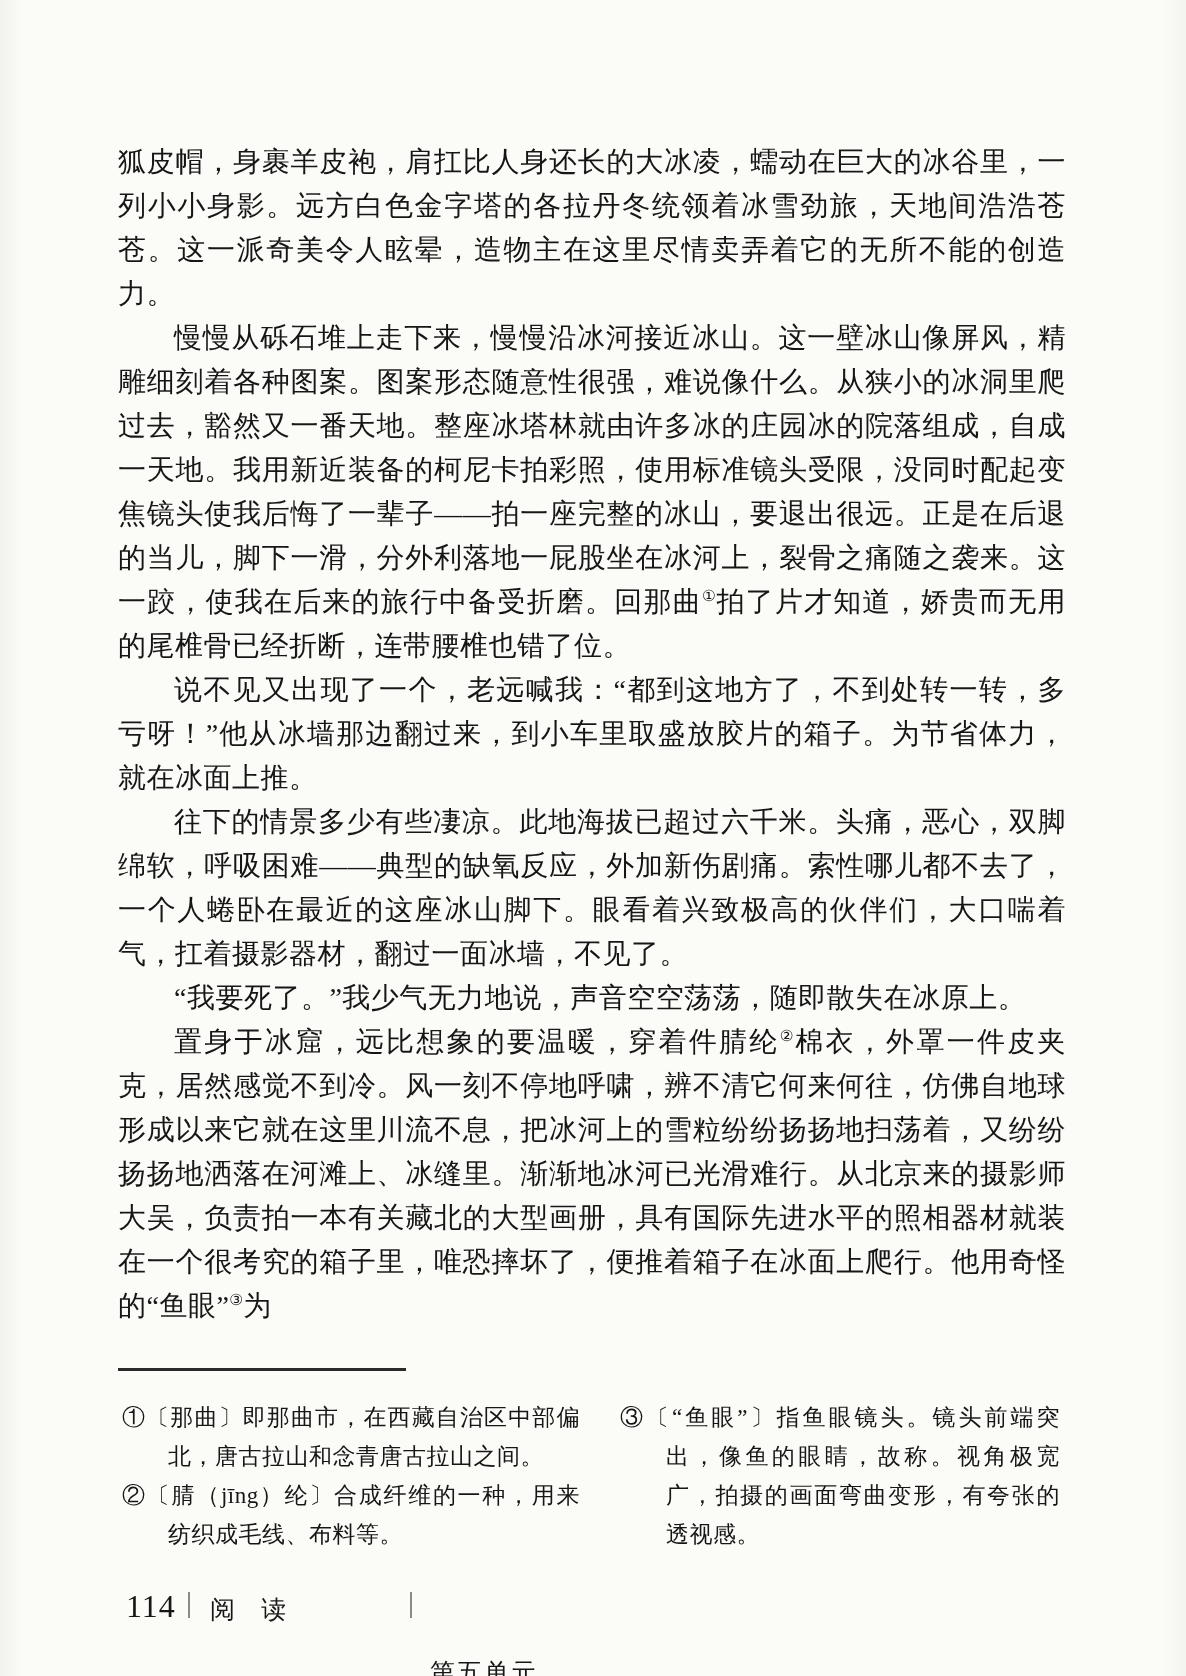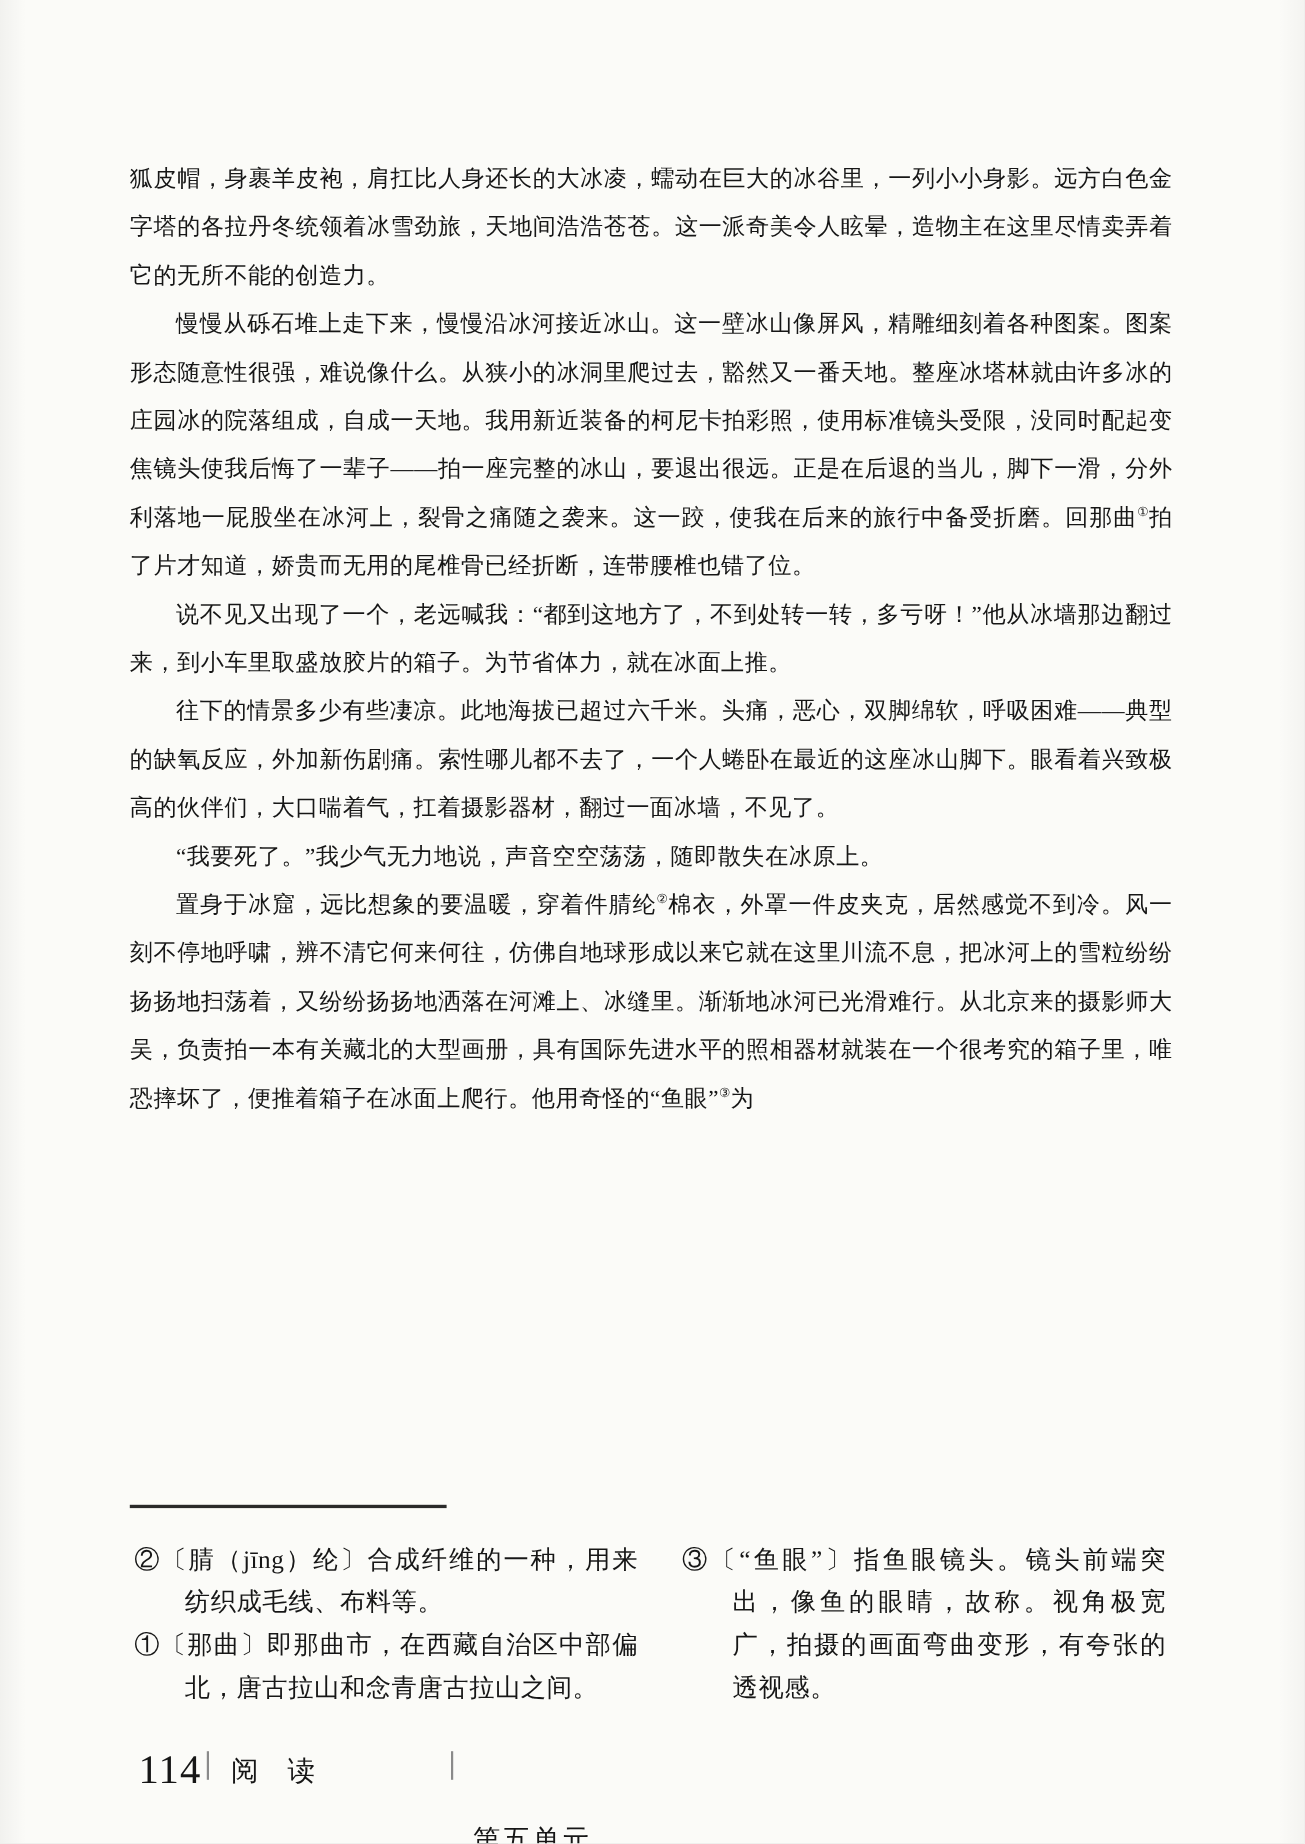--- a/index.html
+++ b/index.html
@@ -23,21 +23,21 @@
     position: absolute;
     inset: 0;
     background: linear-gradient(90deg, rgba(0,0,0,0.04) 0%, rgba(0,0,0,0) 2%, rgba(0,0,0,0) 98%, rgba(0,0,0,0.03) 100%);
     pointer-events: none;
   }
   .body-text {
     position: absolute;
     left: 118px;
     top: 140px;
     width: 948px;
-    font-size: 21px;
+    font-size: 28px;
     line-height: 44px;
     text-align: justify;
     letter-spacing: 0.5px;
   }
   .body-text p {
     margin: 0;
     text-indent: 2em;
   }
   .body-text p.no-indent {
     text-indent: 0;
@@ -79,21 +79,21 @@
     left: 118px;
     top: 1586px;
     width: 950px;
     height: 46px;
     font-size: 25px;
   }
   .f-num {
     position: absolute;
     left: 8px;
     top: 2px;
-    font-size: 37px;
+    font-size: 32px;
     letter-spacing: 1px;
   }
   .f-vbar {
     position: absolute;
     top: 6px;
     width: 2px;
     height: 26px;
     background: #8a8a8a;
   }
   .f-vbar1 { left: 70px; }
@@ -124,22 +124,22 @@
       <p>说不见又出现了一个，老远喊我：“都到这地方了，不到处转一转，多亏呀！”他从冰墙那边翻过来，到小车里取盛放胶片的箱子。为节省体力，就在冰面上推。</p>
       <p>往下的情景多少有些凄凉。此地海拔已超过六千米。头痛，恶心，双脚绵软，呼吸困难——典型的缺氧反应，外加新伤剧痛。索性哪儿都不去了，一个人蜷卧在最近的这座冰山脚下。眼看着兴致极高的伙伴们，大口喘着气，扛着摄影器材，翻过一面冰墙，不见了。</p>
       <p>“我要死了。”我少气无力地说，声音空空荡荡，随即散失在冰原上。</p>
       <p>置身于冰窟，远比想象的要温暖，穿着件腈纶<sup class="fn-ref">②</sup>棉衣，外罩一件皮夹克，居然感觉不到冷。风一刻不停地呼啸，辨不清它何来何往，仿佛自地球形成以来它就在这里川流不息，把冰河上的雪粒纷纷扬扬地扫荡着，又纷纷扬扬地洒落在河滩上、冰缝里。渐渐地冰河已光滑难行。从北京来的摄影师大吴，负责拍一本有关藏北的大型画册，具有国际先进水平的照相器材就装在一个很考究的箱子里，唯恐摔坏了，便推着箱子在冰面上爬行。他用奇怪的“鱼眼”<sup class="fn-ref">③</sup>为</p>
     </div>
 
   <div class="fn-divider"></div>
 
   <div class="footnotes">
     <div class="fn-col-left">
+        <p class="fn-item">①〔那曲〕即那曲市，在西藏自治区中部偏北，唐古拉山和念青唐古拉山之间。</p>
         <p class="fn-item">②〔腈（jīng）纶〕合成纤维的一种，用来纺织成毛线、布料等。</p>
-        <p class="fn-item">①〔那曲〕即那曲市，在西藏自治区中部偏北，唐古拉山和念青唐古拉山之间。</p>
       </div>
     <div class="fn-col-right">
         <p class="fn-item">③〔“鱼眼”〕指鱼眼镜头。镜头前端突出，像鱼的眼睛，故称。视角极宽广，拍摄的画面弯曲变形，有夸张的透视感。</p>
       </div>
   </div>
 
   <div class="page-footer">
     <span class="f-num">114</span>
     <span class="f-vbar f-vbar1"></span>
     <span class="f-sec">阅 读</span>

